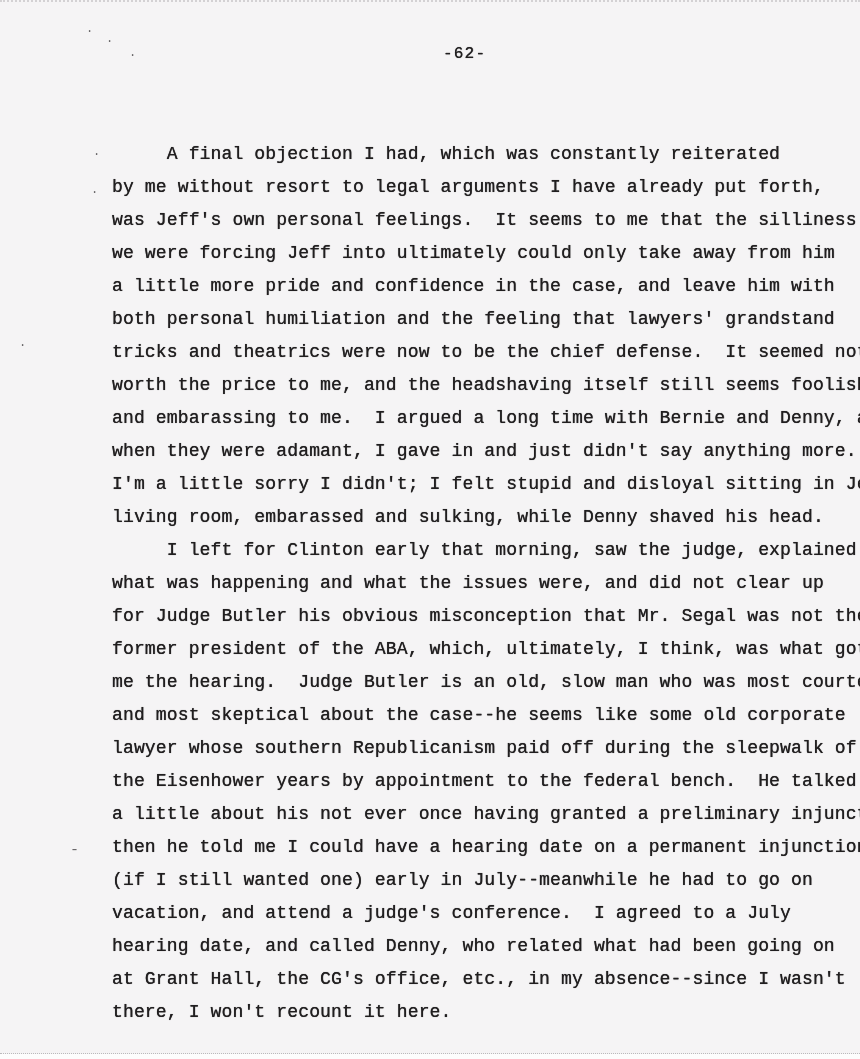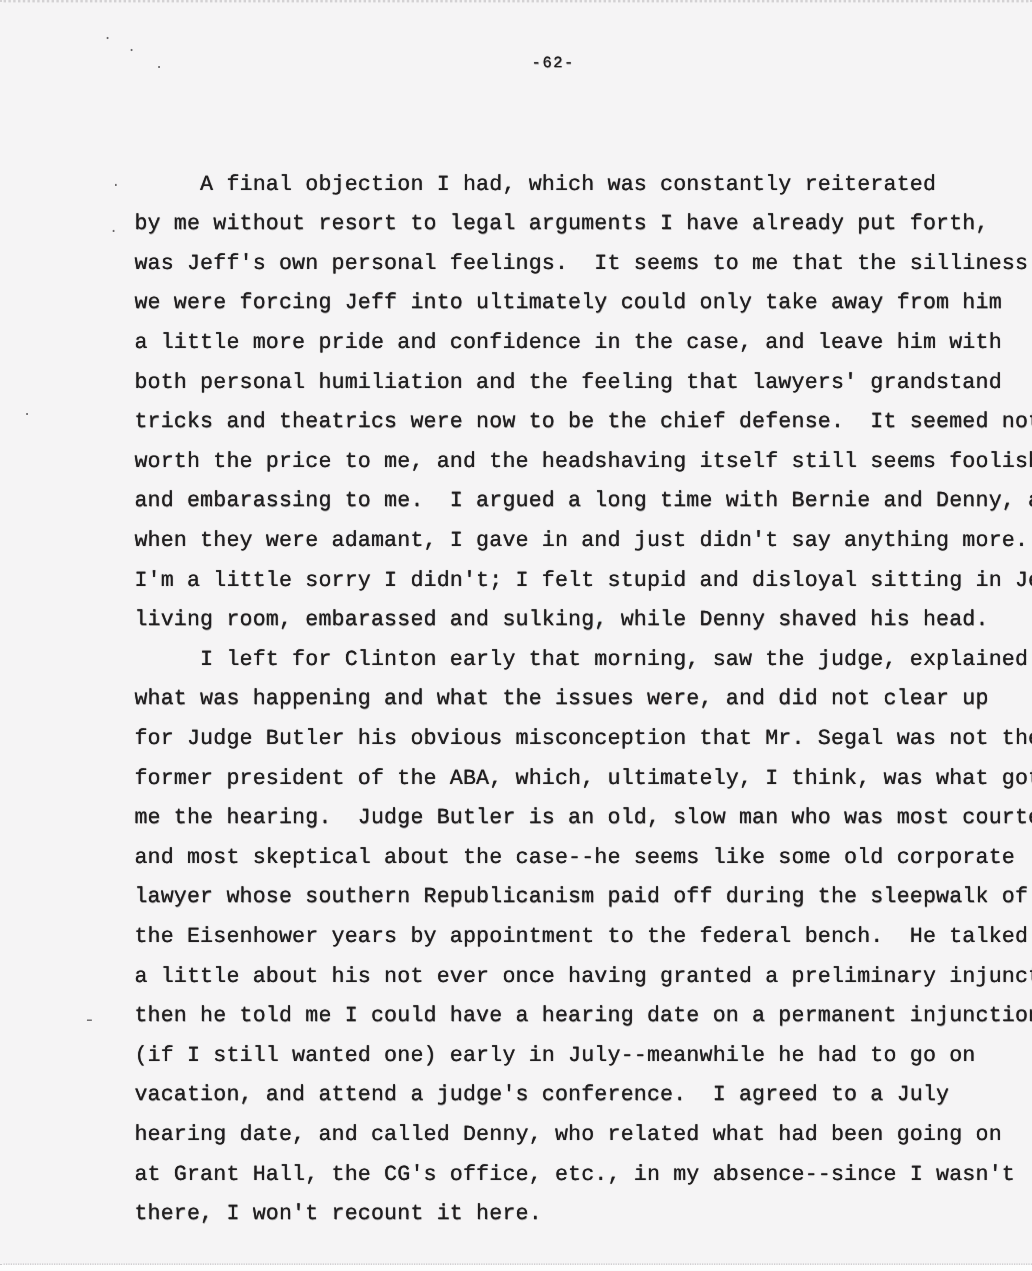--- a/index.html
+++ b/index.html
@@ -26,21 +26,21 @@
   .scan-edge-bottom{
     position:absolute;bottom:5px;left:0;width:100%;height:0;
     border-top:1px dotted #bbb9bc;
   }
   .ink{
     text-shadow:0 0 0.7px rgba(32,30,31,0.85), 0.3px 0.3px 0.3px rgba(32,30,31,0.35);
   }
   .page-number{
     position:absolute;
     top:45px;left:443px;
-    font-size:13px;
+    font-size:16px;
     letter-spacing:1.2px;
   }
   .body-text{
     position:absolute;
     left:112px;top:138px;
     width:760px;
     font-size:18px;
     line-height:33px;
     letter-spacing:0.15px;
   }

